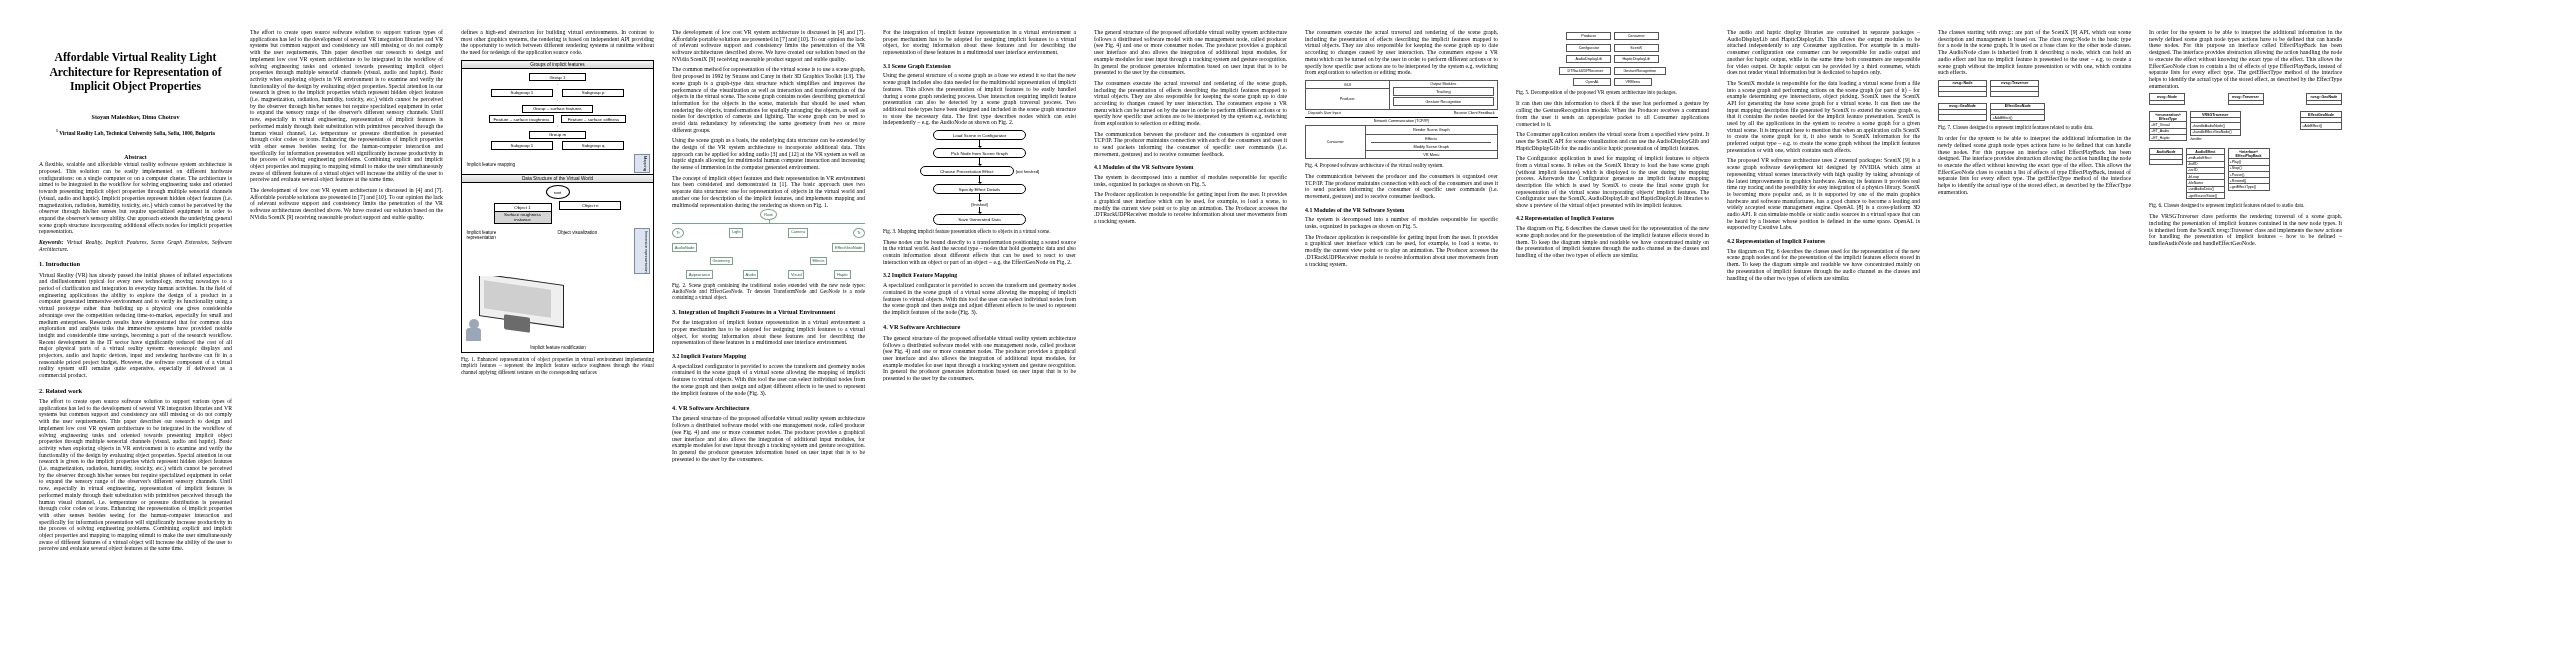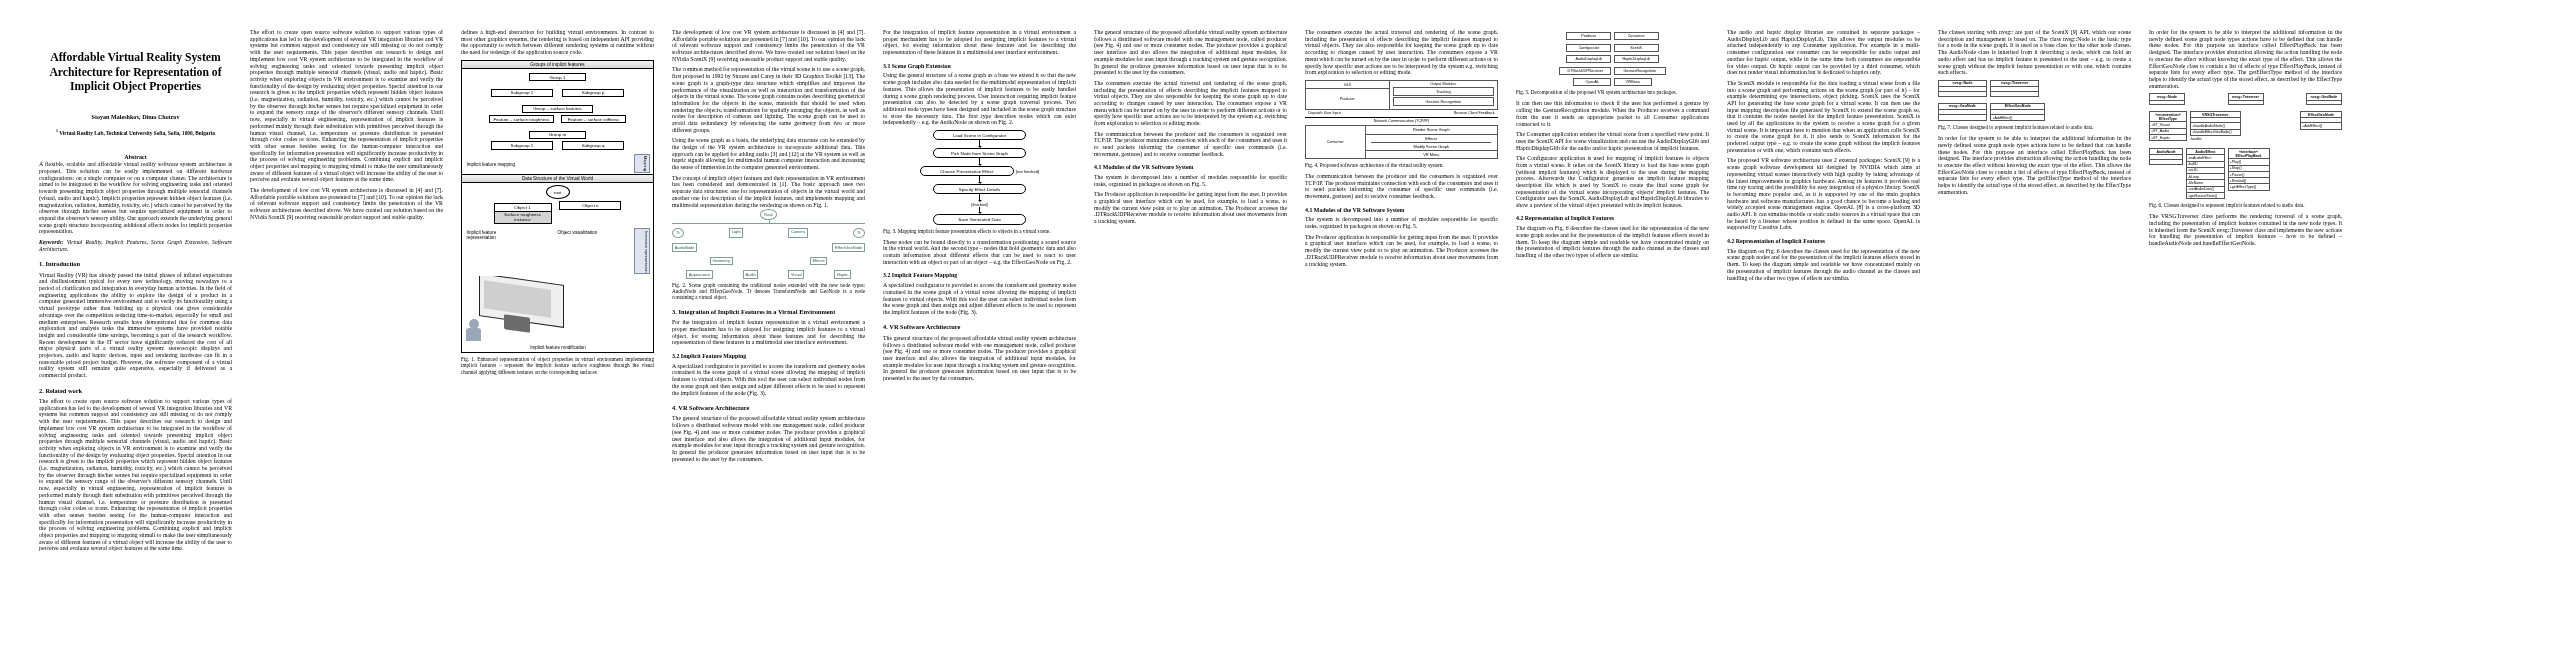--- a/index.html
+++ b/index.html
@@ -49,21 +49,21 @@
   .layer{border:0.6px solid #555;font-family:"Liberation Sans",sans-serif;font-size:3.9px;text-align:center;padding:1.1px 1.7px;background:#fff;}
   sup{font-size:3.6px;vertical-align:super;}
 </style>
 </head>
 <body>
 
 <div class="page">
   <div class="cols">
 
     <div class="col">
-      <h1 class="title">Affordable Virtual Reality System Architecture for Representation of Implicit Object Properties</h1>
+      <h1 class="title">Affordable Virtual Reality Light Architecture for Representation of Implicit Object Properties</h1>
       <div class="authors"><span>Stoyan Maleshkov, Dimo Chotrov</span></div>
       <div class="affil"><sup>1</sup> <span>Virtual Reality Lab, Technical University Sofia, Sofia, 1000, Bulgaria</span></div>
       <div class="abs-h">Abstract</div>
       <p>A flexible, scalable and affordable virtual reality software system architecture is proposed. This solution can be easily implemented on different hardware configurations: on a single computer or on a computer cluster. The architecture is aimed to be integrated in the workflow for solving engineering tasks and oriented towards presenting implicit object properties through multiple sensorial channels (visual, audio and haptic). Implicit properties represent hidden object features (i.e. magnetization, radiation, humidity, toxicity, etc.) which cannot be perceived by the observer through his/her senses but require specialized equipment in order to expand the observer's sensory ability. Our approach extends the underlying general scene graph structure incorporating additional effects nodes for implicit properties representation.</p>
       <div class="kw"><b>Keywords:</b> <span>Virtual Reality, Implicit Features, Scene Graph Extension, Software Architecture.</span></div>
       <h2 class="head">1. Introduction</h2>
       <p>Virtual Reality (VR) has already passed the initial phases of inflated expectations and disillusionment typical for every new technology, moving nowadays to a period of clarification and integration in everyday human activities. In the field of engineering applications the ability to explore the design of a product in a computer generated immersive environment and to verify its functionality using a virtual prototype rather than building up a physical one gives considerable advantage over the competition reducing time-to-market, especially for small and medium enterprises. Research results have demonstrated that for common data exploration and analysis tasks the immersive systems have provided notable insight and considerable time savings, becoming a part of the research workflow. Recent development in the IT sector have significantly reduced the cost of all major physical parts of a virtual reality system: stereoscopic displays and projectors, audio and haptic devices, input and rendering hardware can fit in a reasonable priced project budget. However, the software component of a virtual reality system still remains quite expensive, especially if delivered as a commercial product.</p>
       <h2 class="head">2. Related work</h2>
       <p>The effort to create open source software solution to support various types of applications has led to the development of several VR integration libraries and VR systems but common support and consistency are still missing or do not comply with the user requirements. This paper describes our research to design and implement low cost VR system architecture to be integrated in the workflow of solving engineering tasks and oriented towards presenting implicit object properties through multiple sensorial channels (visual, audio and haptic). Basic activity when exploring objects in VR environment is to examine and verify the functionality of the design by evaluating object properties. Special attention in our research is given to the implicit properties which represent hidden object features (i.e. magnetization, radiation, humidity, toxicity, etc.) which cannot be perceived by the observer through his/her senses but require specialized equipment in order to expand the sensory range of the observer's different sensory channels. Until now, especially in virtual engineering, representation of implicit features is performed mainly through their substitution with primitives perceived through the human visual channel, i.e. temperature or pressure distribution is presented through color codes or icons. Enhancing the representation of implicit properties with other senses besides seeing for the human-computer interaction and specifically for information presentation will significantly increase productivity in the process of solving engineering problems. Combining explicit and implicit object properties and mapping to mapping stimuli to make the user simultaneously aware of different features of a virtual object will increase the ability of the user to perceive and evaluate several object features at the same time.</p>
     </div>

